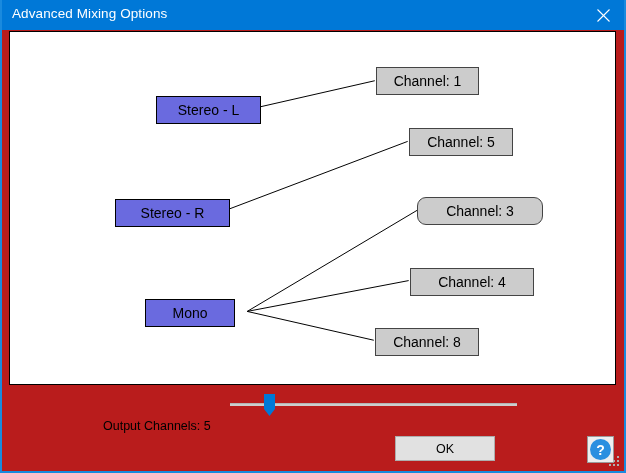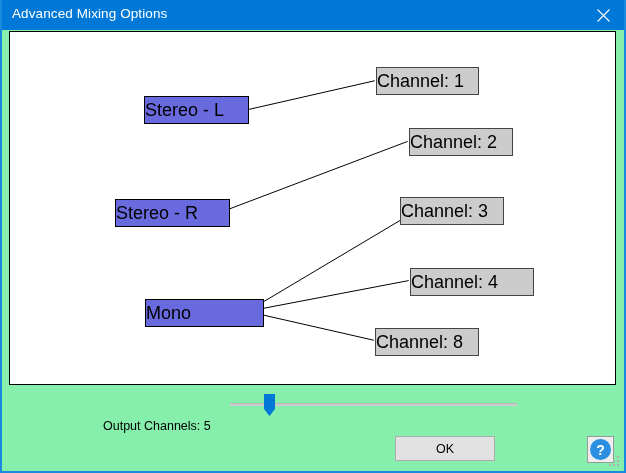--- a/index.html
+++ b/index.html
@@ -8,21 +8,21 @@
     background: #ffffff;
   }
   body {
     font-family: "Liberation Sans", sans-serif;
   }
   #app {
     position: relative;
     width: 626px;
     height: 473px;
     overflow: hidden;
-    background: #86efac;
+    background: #b91c1c;
     box-sizing: border-box;
     border-left: 2px solid #1a8ade;
     border-right: 2px solid #1a8ade;
     border-bottom: 2px solid #1a8ade;
   }
   
   #titlebar {
     position: absolute;
     left: -2px;
     top: 0;
@@ -70,22 +70,22 @@
     left: 0;
     top: 0;
     width: 100%;
     height: 100%;
   }
   .node {
     position: absolute;
     box-sizing: border-box;
     display: flex;
     align-items: center;
-    justify-content: flex-start;
-    font-size: 18px;
+    justify-content: center;
+    font-size: 14px;
     color: #000000;
     white-space: nowrap;
     line-height: 1;
   }
   .node.source {
     background: #6a6adf;
     border: 1px solid #000000;
   }
   .node.sink {
     background: #cccccc;
@@ -200,36 +200,36 @@
 
   <div id="canvas">
     <svg id="edges" viewBox="0 0 607 354" preserveAspectRatio="none">
         <line x1="239" y1="78" x2="366" y2="49" stroke="#000000" stroke-width="1"></line>
         <line x1="212" y1="181" x2="399" y2="110" stroke="#000000" stroke-width="1"></line>
         <line x1="238" y1="281" x2="409" y2="179" stroke="#000000" stroke-width="1"></line>
         <line x1="238" y1="281" x2="400" y2="250" stroke="#000000" stroke-width="1"></line>
         <line x1="238" y1="281" x2="365" y2="310" stroke="#000000" stroke-width="1"></line>
       </svg>
     <div id="nodes">
-        <div class="node source" style="left: 134px; top: 64px; width: 105px; height: 28px;">
+        <div class="node source" style="left: 146px; top: 64px; width: 105px; height: 28px;">
           <span>Stereo - L</span>
         </div>
         <div class="node source" style="left: 105px; top: 167px; width: 115px; height: 28px;">
           <span>Stereo - R</span>
         </div>
-        <div class="node source" style="left: 135px; top: 267px; width: 119px; height: 28px;">
+        <div class="node source" style="left: 135px; top: 267px; width: 90px; height: 28px;">
           <span>Mono</span>
         </div>
         <div class="node sink" style="left: 366px; top: 35px; width: 103px; height: 28px;">
           <span>Channel:  1</span>
         </div>
         <div class="node sink" style="left: 399px; top: 96px; width: 104px; height: 28px;">
-          <span>Channel:  2</span>
-        </div>
-        <div class="node sink" style="left: 390px; top: 165px; width: 104px; height: 28px;">
+          <span>Channel:  5</span>
+        </div>
+        <div class="node sink" style="left: 407px; top: 165px; width: 126px; height: 28px; border-radius: 9px;">
           <span>Channel:  3</span>
         </div>
         <div class="node sink" style="left: 400px; top: 236px; width: 124px; height: 28px;">
           <span>Channel:  4</span>
         </div>
         <div class="node sink" style="left: 365px; top: 296px; width: 104px; height: 28px;">
           <span>Channel:  8</span>
         </div>
       </div>
   </div>

